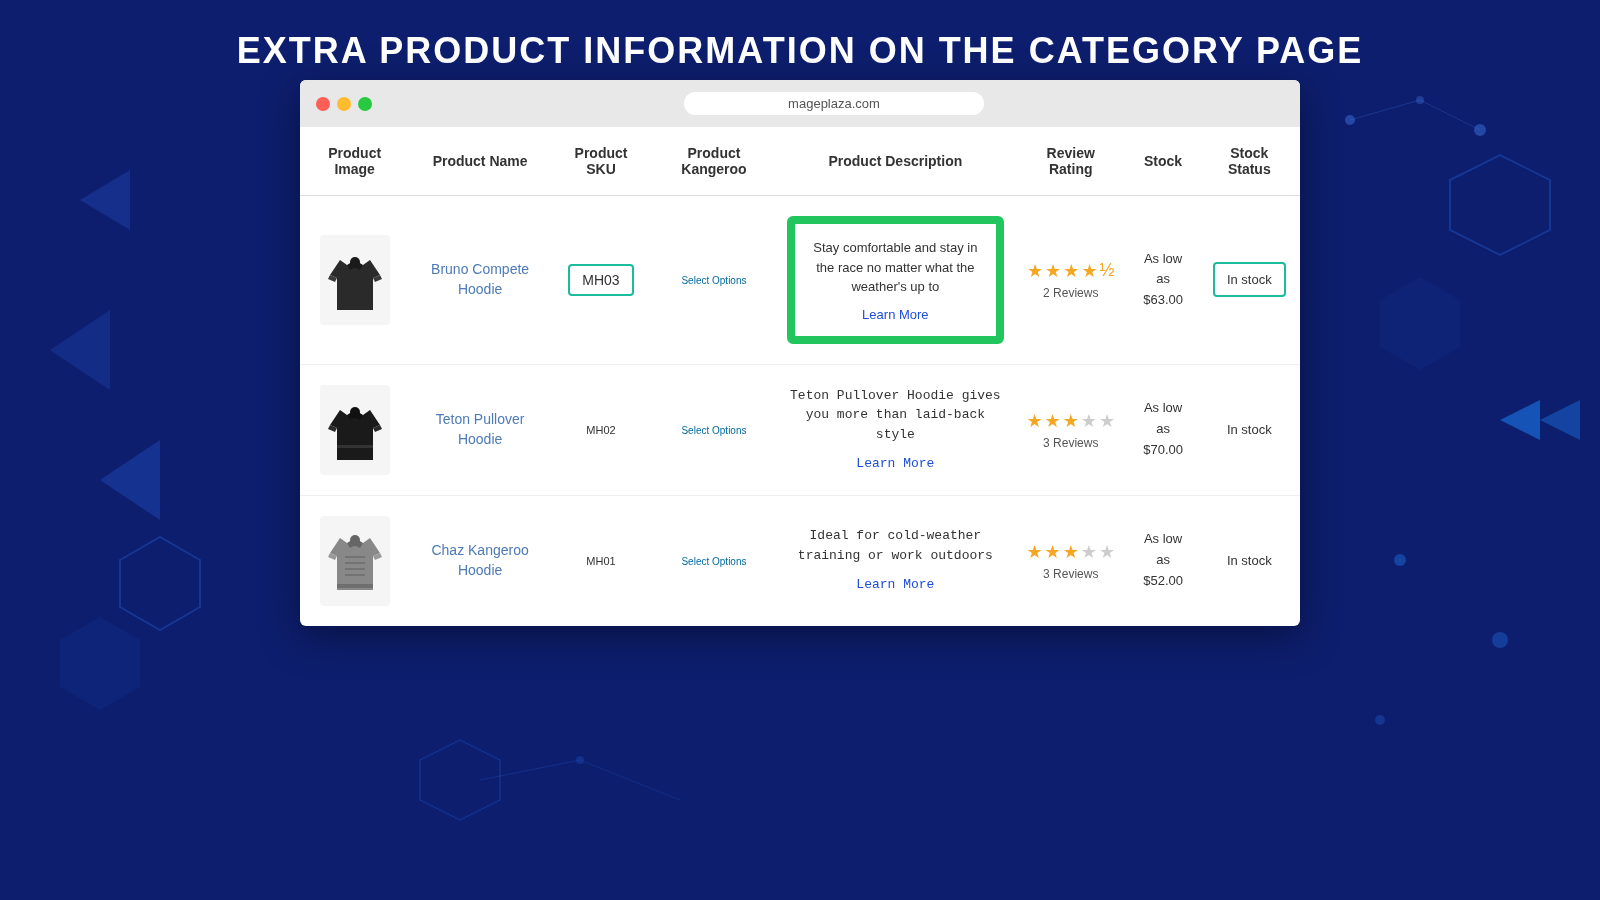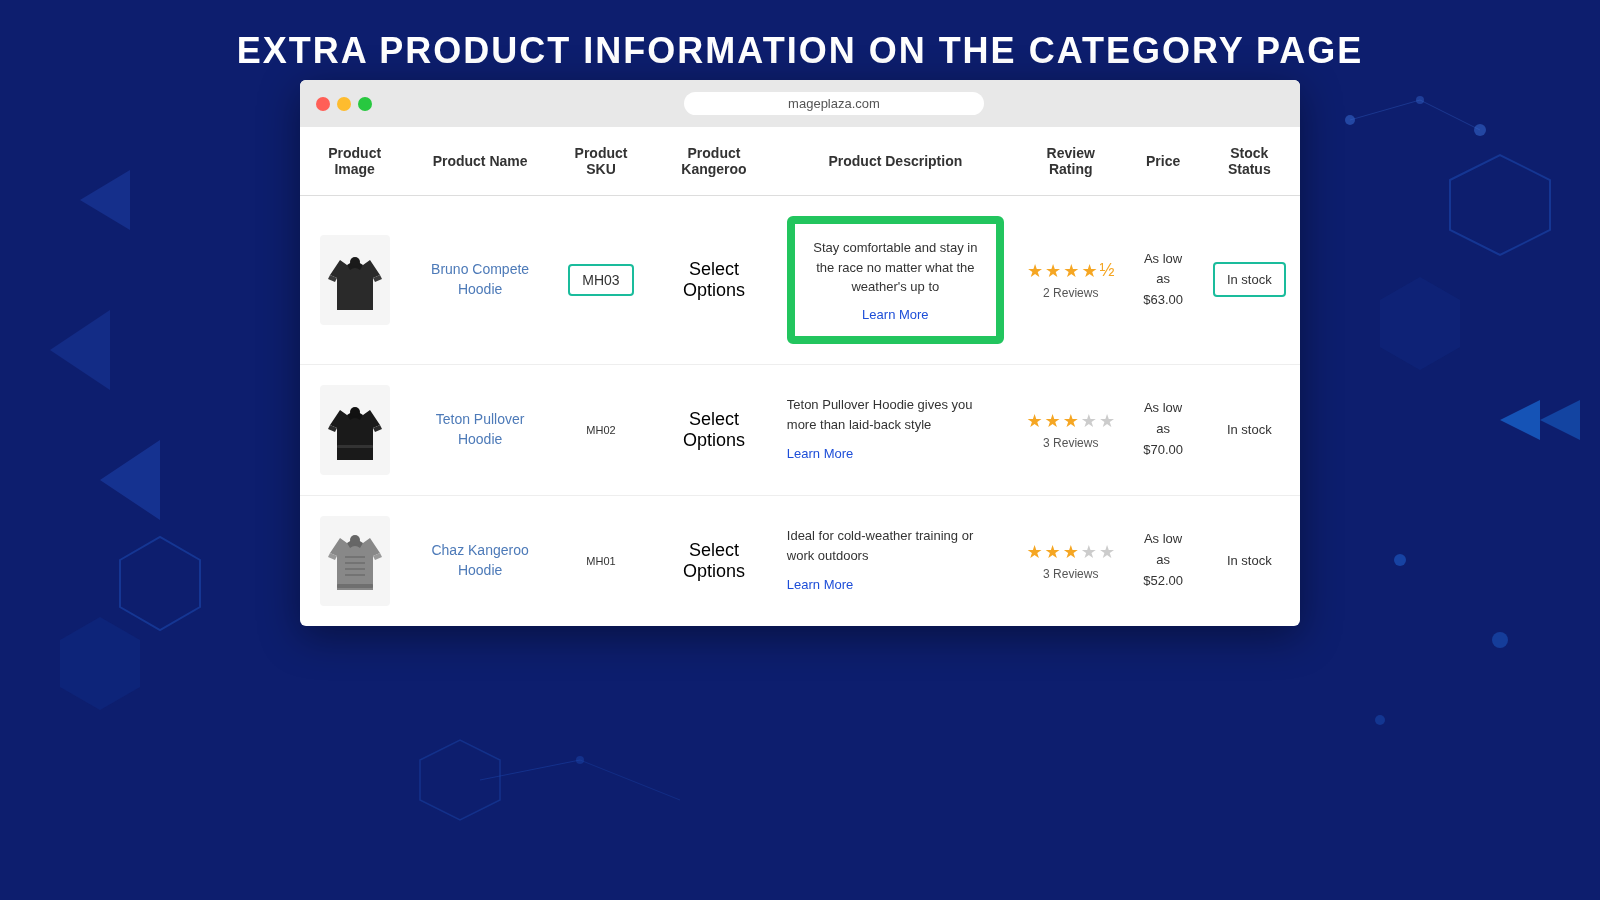--- a/index.html
+++ b/index.html
@@ -140,41 +140,42 @@
       font-size: 14px;
       color: #333;
     }
 
     .sku-plain {
       font-size: 11px;
       color: #333;
     }
 
     .select-options-link {
-      color: #000000;
+      color: #0369a1;
       text-decoration: none;
-      font-size: 18px;
+      font-size: 10px;
       font-weight: 500;
     }
 
     .description-box {
       border: 8px solid #22c55e;
       border-radius: 6px;
       padding: 14px;
       text-align: center;
       max-width: 260px;
       margin: 0 auto;
     }
 
     .description-plain {
-      text-align: left;
+      text-align: center;
       max-width: 260px;
       margin: 0 auto;
       line-height: 1.5;
       font-size: 13px;
+      font-family: Liberation Mono, monospace;
     }
 
     .learn-more {
       color: #1d4ed8;
       text-decoration: none;
       font-size: 13px;
       display: block;
       margin-top: 10px;
     }
 
@@ -268,21 +269,21 @@
   <div class="table-container">
     <table>
       <thead>
         <tr>
           <th>Product Image</th>
           <th>Product Name</th>
           <th>Product SKU</th>
           <th>Product Kangeroo</th>
           <th>Product Description</th>
           <th>Review Rating</th>
-          <th>Price</th>
+          <th>Stock</th>
           <th>Stock Status</th>
         </tr>
       </thead>
       <tbody>
 
         <tr>
           <td>
             <div class="product-img">
 
               <svg width="60" height="80" viewBox="0 0 60 80" xmlns="http://www.w3.org/2000/svg">

